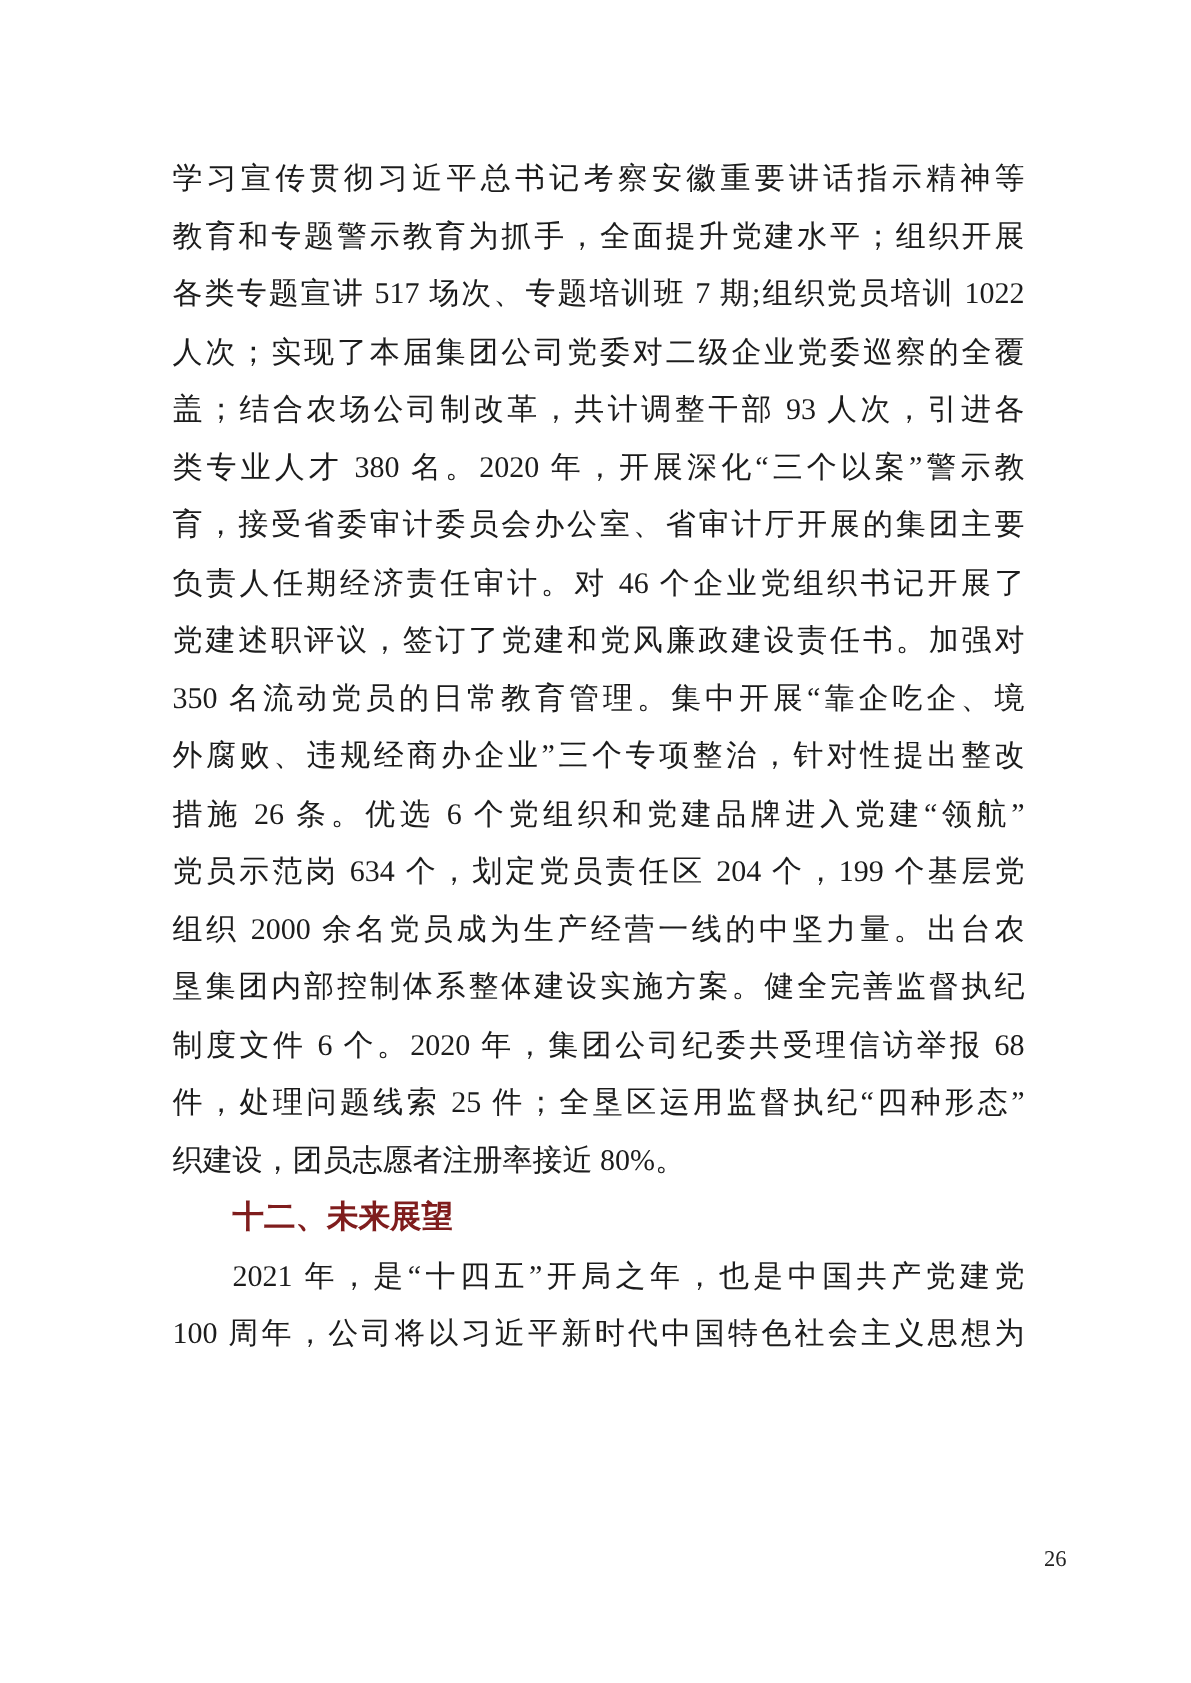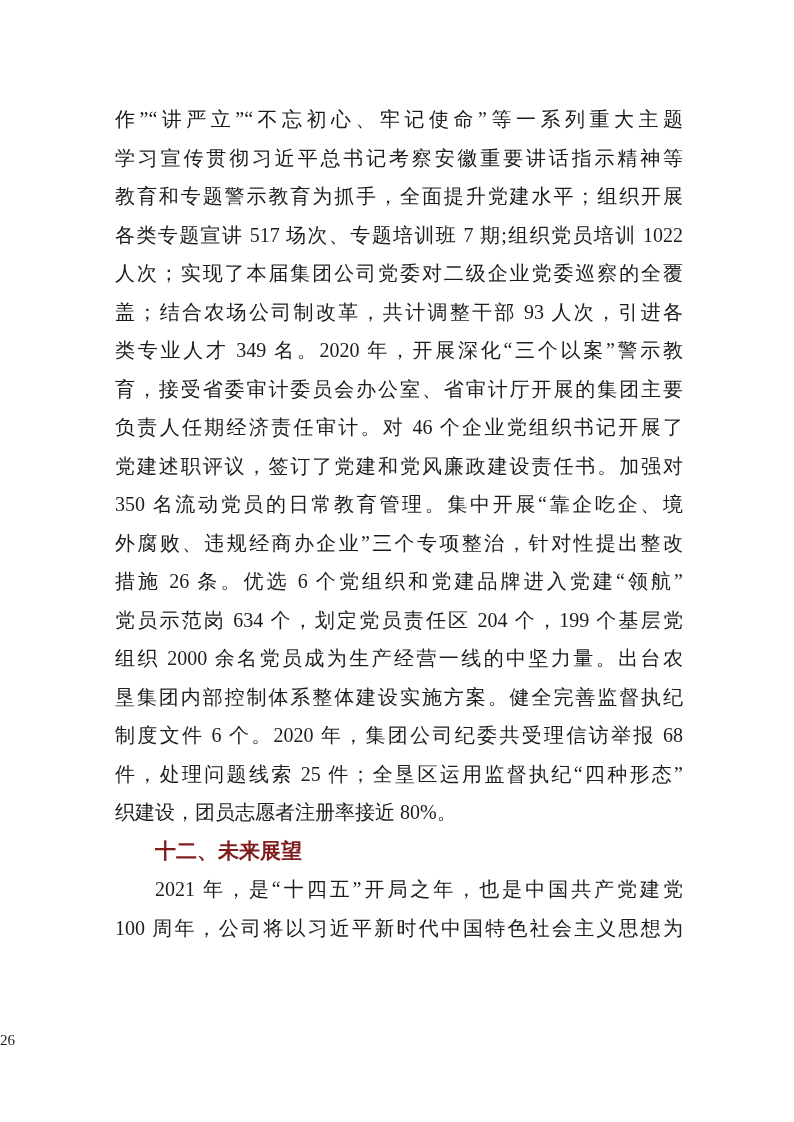--- a/index.html
+++ b/index.html
@@ -46,43 +46,42 @@
     font-size: 21px;
     color: #7f1d1d;
     text-align: left;
     overflow: hidden;
   }
   .footer {
     position: absolute;
     left: 0;
     top: 1030px;
     width: 711px;
-    text-align: left;
+    text-align: right;
   }
   .pagenum {
     display: inline-block;
     font-size: 15px;
     line-height: 20px;
     color: #222222;
   }
 </style>
 </head>
 <body>
 
 <div class="page">
   <div class="textblock">
 
     <div>
-      <div class="line">作”“讲严立”“不忘初心、牢记使命”等一系列重大主题</div>
       <div class="line">学习宣传贯彻习近平总书记考察安徽重要讲话指示精神等</div>
       <div class="line">教育和专题警示教育为抓手，全面提升党建水平；组织开展</div>
       <div class="line">各类专题宣讲 517 场次、专题培训班 7 期;组织党员培训 1022</div>
       <div class="line">人次；实现了本届集团公司党委对二级企业党委巡察的全覆</div>
       <div class="line">盖；结合农场公司制改革，共计调整干部 93 人次，引进各</div>
-      <div class="line">类专业人才 349 名。2020 年，开展深化“三个以案”警示教</div>
+      <div class="line">类专业人才 380 名。2020 年，开展深化“三个以案”警示教</div>
       <div class="line">育，接受省委审计委员会办公室、省审计厅开展的集团主要</div>
       <div class="line">负责人任期经济责任审计。对 46 个企业党组织书记开展了</div>
       <div class="line">党建述职评议，签订了党建和党风廉政建设责任书。加强对</div>
       <div class="line">350 名流动党员的日常教育管理。集中开展“靠企吃企、境</div>
       <div class="line">外腐败、违规经商办企业”三个专项整治，针对性提出整改</div>
       <div class="line">措施 26 条。优选 6 个党组织和党建品牌进入党建“领航”</div>
       <div class="line">党员示范岗 634 个，划定党员责任区 204 个，199 个基层党</div>
       <div class="line">组织 2000 余名党员成为生产经营一线的中坚力量。出台农</div>
       <div class="line">垦集团内部控制体系整体建设实施方案。健全完善监督执纪</div>
       <div class="line">制度文件 6 个。2020 年，集团公司纪委共受理信访举报 68</div>

